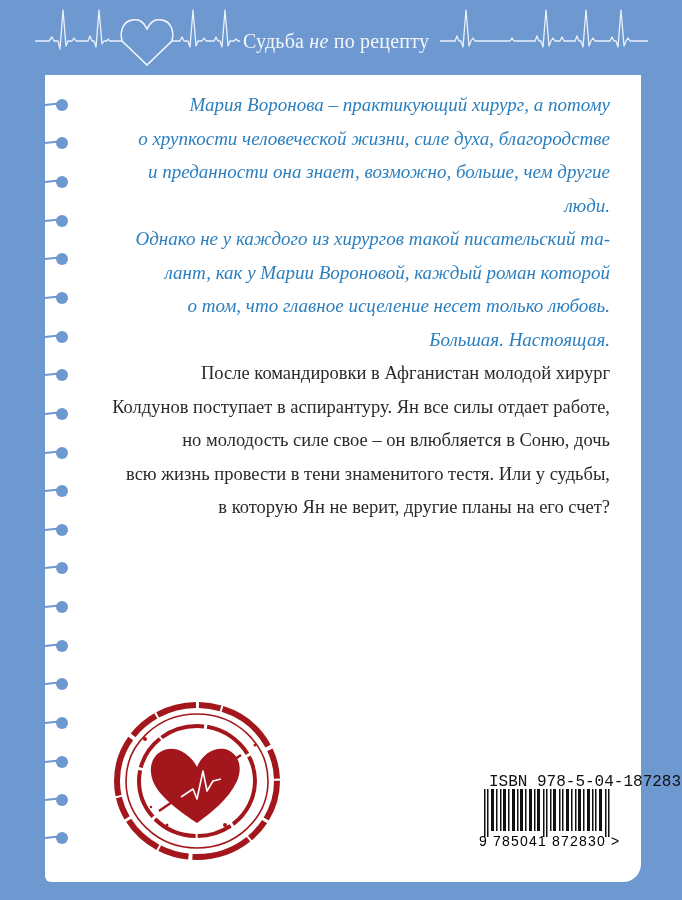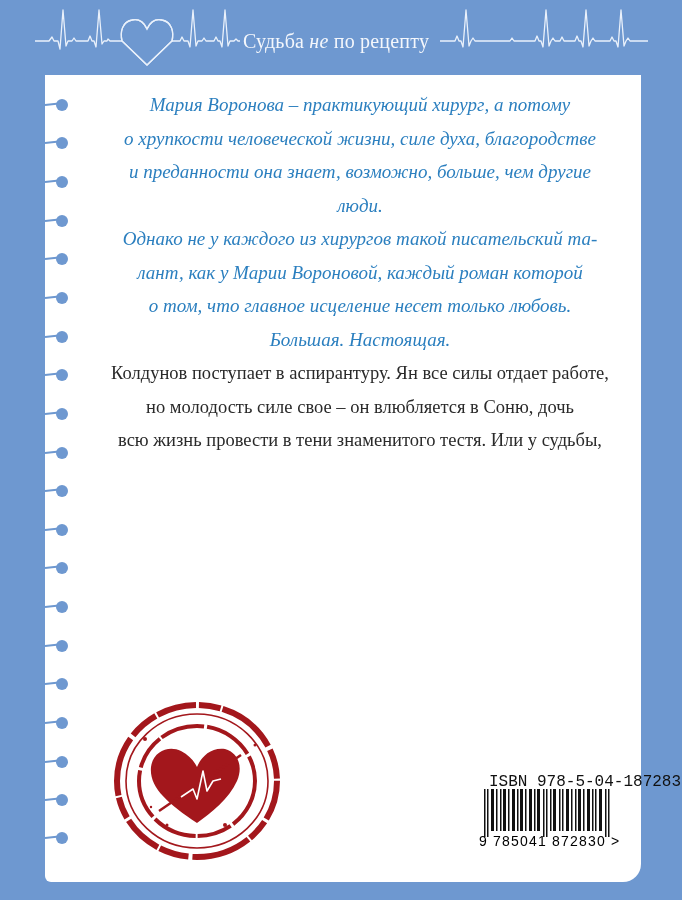--- a/index.html
+++ b/index.html
@@ -44,21 +44,21 @@
   }
   .blurb-author {
     top: 13px; color: #2b7fbf; font-style: italic; font-size: 19px; line-height: 33.5px;
   }
   .blurb-plot {
     top: 282px; color: #2a2a2a; font-size: 18.5px; line-height: 33.5px;
   }
   .blurb-quote {
     top: 511px; color: #2b7fbf; font-style: italic; font-size: 19px; line-height: 33.5px;
   }
-  .blurb p { margin: 0; }
+  .blurb p { margin: 0; text-align: right; }
   .stamp { position: absolute; left: 62px; top: 620px; }
   .barcode-box {
     position: absolute; left: 437px; top: 698px; width: 160px; height: 95px;
   }
   .isbn-label {
     position: absolute; left: 7px; top: 0; font-family: Liberation Mono, monospace;
     font-size: 16px; color: #111; white-space: nowrap;
   }
   .bars { position: absolute; left: 0; top: 16px; }
   .barcode-digits {
@@ -176,23 +176,25 @@
     <p>Мария Воронова – практикующий хирург, а потому</p>
     <p>о хрупкости человеческой жизни, силе духа, благородстве</p>
     <p>и преданности она знает, возможно, больше, чем другие люди.</p>
     <p>Однако не у каждого из хирургов такой писательский та-</p>
     <p>лант, как у Марии Вороновой, каждый роман которой</p>
     <p>о том, что главное исцеление несет только любовь.</p>
     <p>Большая. Настоящая.</p>
   </div>
 
   <div class="blurb blurb-plot">
+    <p>После командировки в Афганистан молодой хирург</p>
     <p>Колдунов поступает в аспирантуру. Ян все силы отдает работе,</p>
     <p>но молодость силе свое – он влюбляется в Соню, дочь</p>
     <p>всю жизнь провести в тени знаменитого тестя. Или у судьбы,</p>
+    <p>в которую Ян не верит, другие планы на его счет?</p>
   </div>
 
 
   <svg class="stamp" width="180" height="170" viewBox="0 0 180 170">
     <g fill="none" stroke="#a3171c">
       <ellipse cx="90" cy="86" rx="80" ry="76" stroke-width="6" stroke-dasharray="40 3 22 2 60 4 30 2"></ellipse>
       <ellipse cx="90" cy="86" rx="71" ry="67" stroke-width="1.6"></ellipse>
       <ellipse cx="90" cy="86" rx="58" ry="55" stroke-width="4" stroke-dasharray="50 3 35 2 45 3"></ellipse>
     </g>
     <path d="M90,128 C 60,108 42,92 44,72 C 46,56 62,50 74,56 C 82,60 87,66 90,72 C 94,62 104,52 118,54 C 132,58 136,72 130,86 C 122,104 104,118 90,128 Z" fill="#a3171c"></path>

